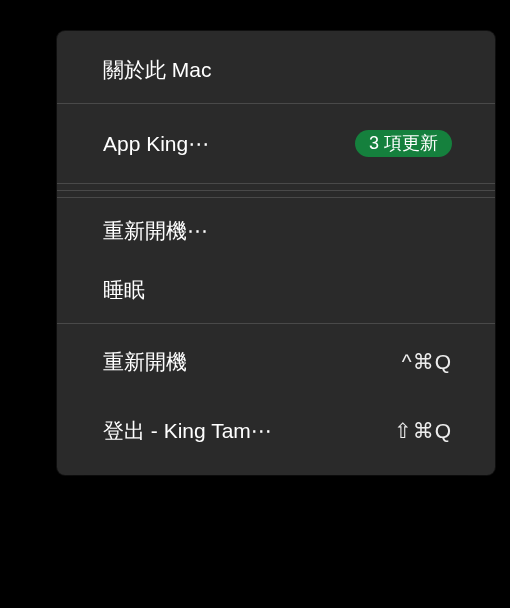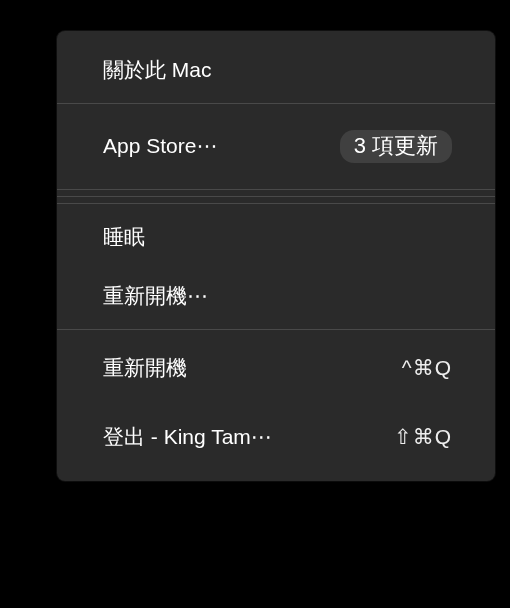--- a/index.html
+++ b/index.html
@@ -40,23 +40,23 @@
       display: flex;
       align-items: center;
       gap: 8px;
     }
     .separator {
       height: 1px;
       background: rgba(255,255,255,0.15);
       margin: 6px 0;
     }
     .badge {
-      background: #404040;
+      background: #15803d;
       color: #fff;
-      font-size: 22px;
+      font-size: 18px;
       padding: 2px 14px;
       border-radius: 14px;
       line-height: 1.3;
       text-align: center;
     }
     .submenu-arrow {
       font-size: 16px;
       color: #fff;
     }
     .shortcut {
@@ -73,40 +73,40 @@
 <div class="menu">
 
   <div class="menu-item">
     <span class="label">關於此 Mac</span>
   </div>
 
   <div class="separator"></div>
 
 
   <div class="menu-item">
-    <span class="label">App Store⋯</span>
+    <span class="label">App King⋯</span>
     <span class="trailing">
       <span class="badge">3 項更新</span>
     </span>
   </div>
 
   <div class="separator"></div>
 
 
   <div class="separator"></div>
 
 
   <div class="separator"></div>
 
   <div class="menu-item">
-    <span class="label">睡眠</span>
+    <span class="label">重新開機⋯</span>
   </div>
 
   <div class="menu-item">
-    <span class="label">重新開機⋯</span>
+    <span class="label">睡眠</span>
   </div>
 
 
   <div class="separator"></div>
 
   <div class="menu-item">
     <span class="label">重新開機</span>
     <span class="trailing">
       <span class="shortcut">^⌘Q</span>
     </span>

